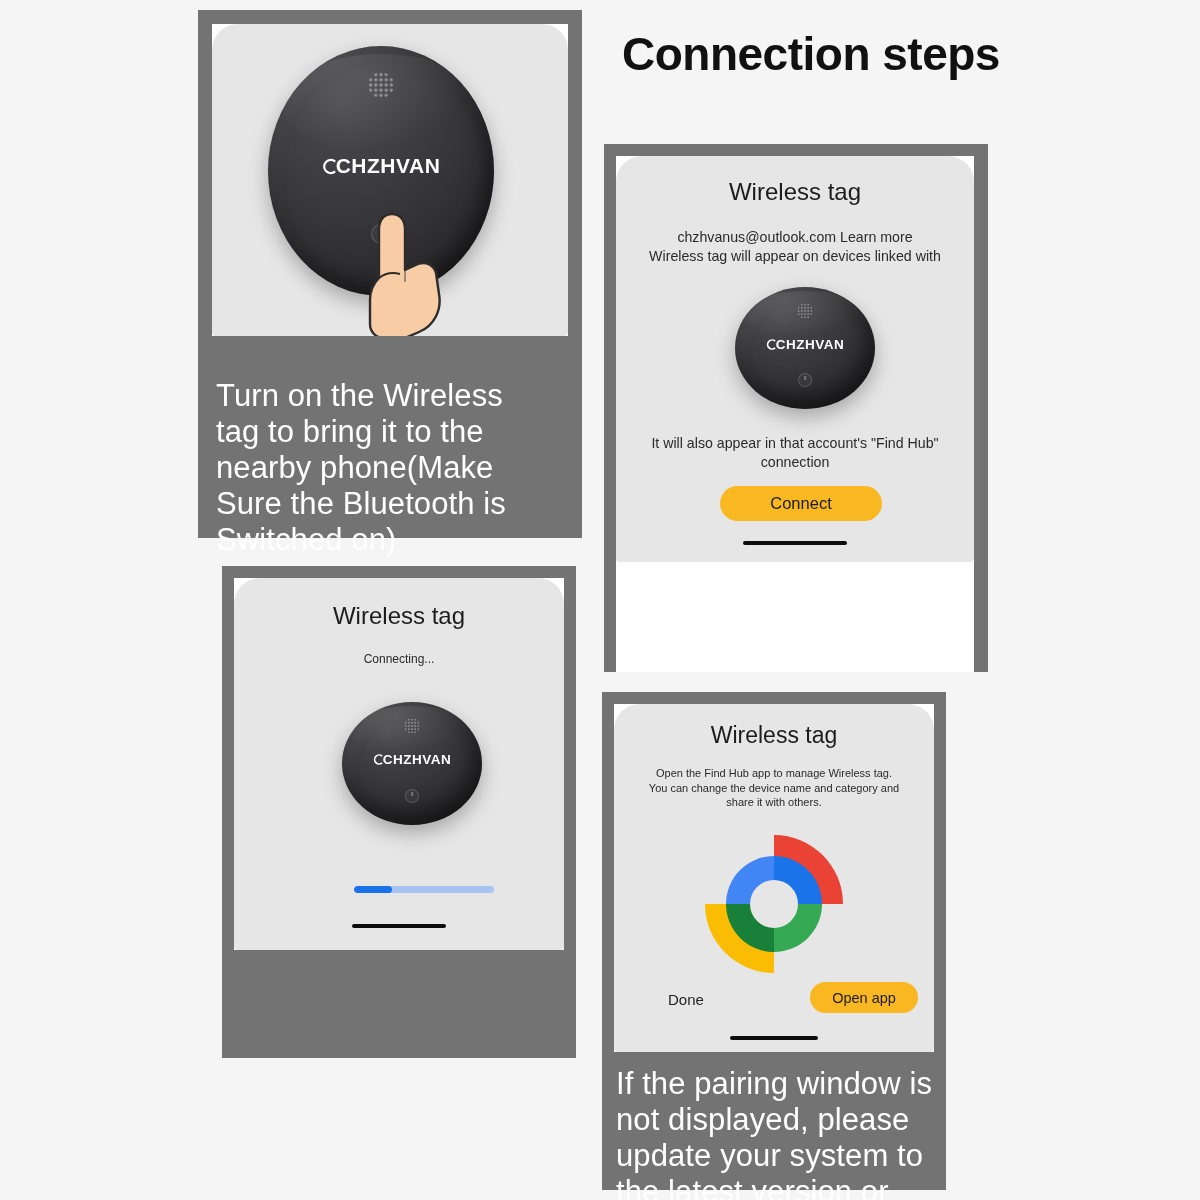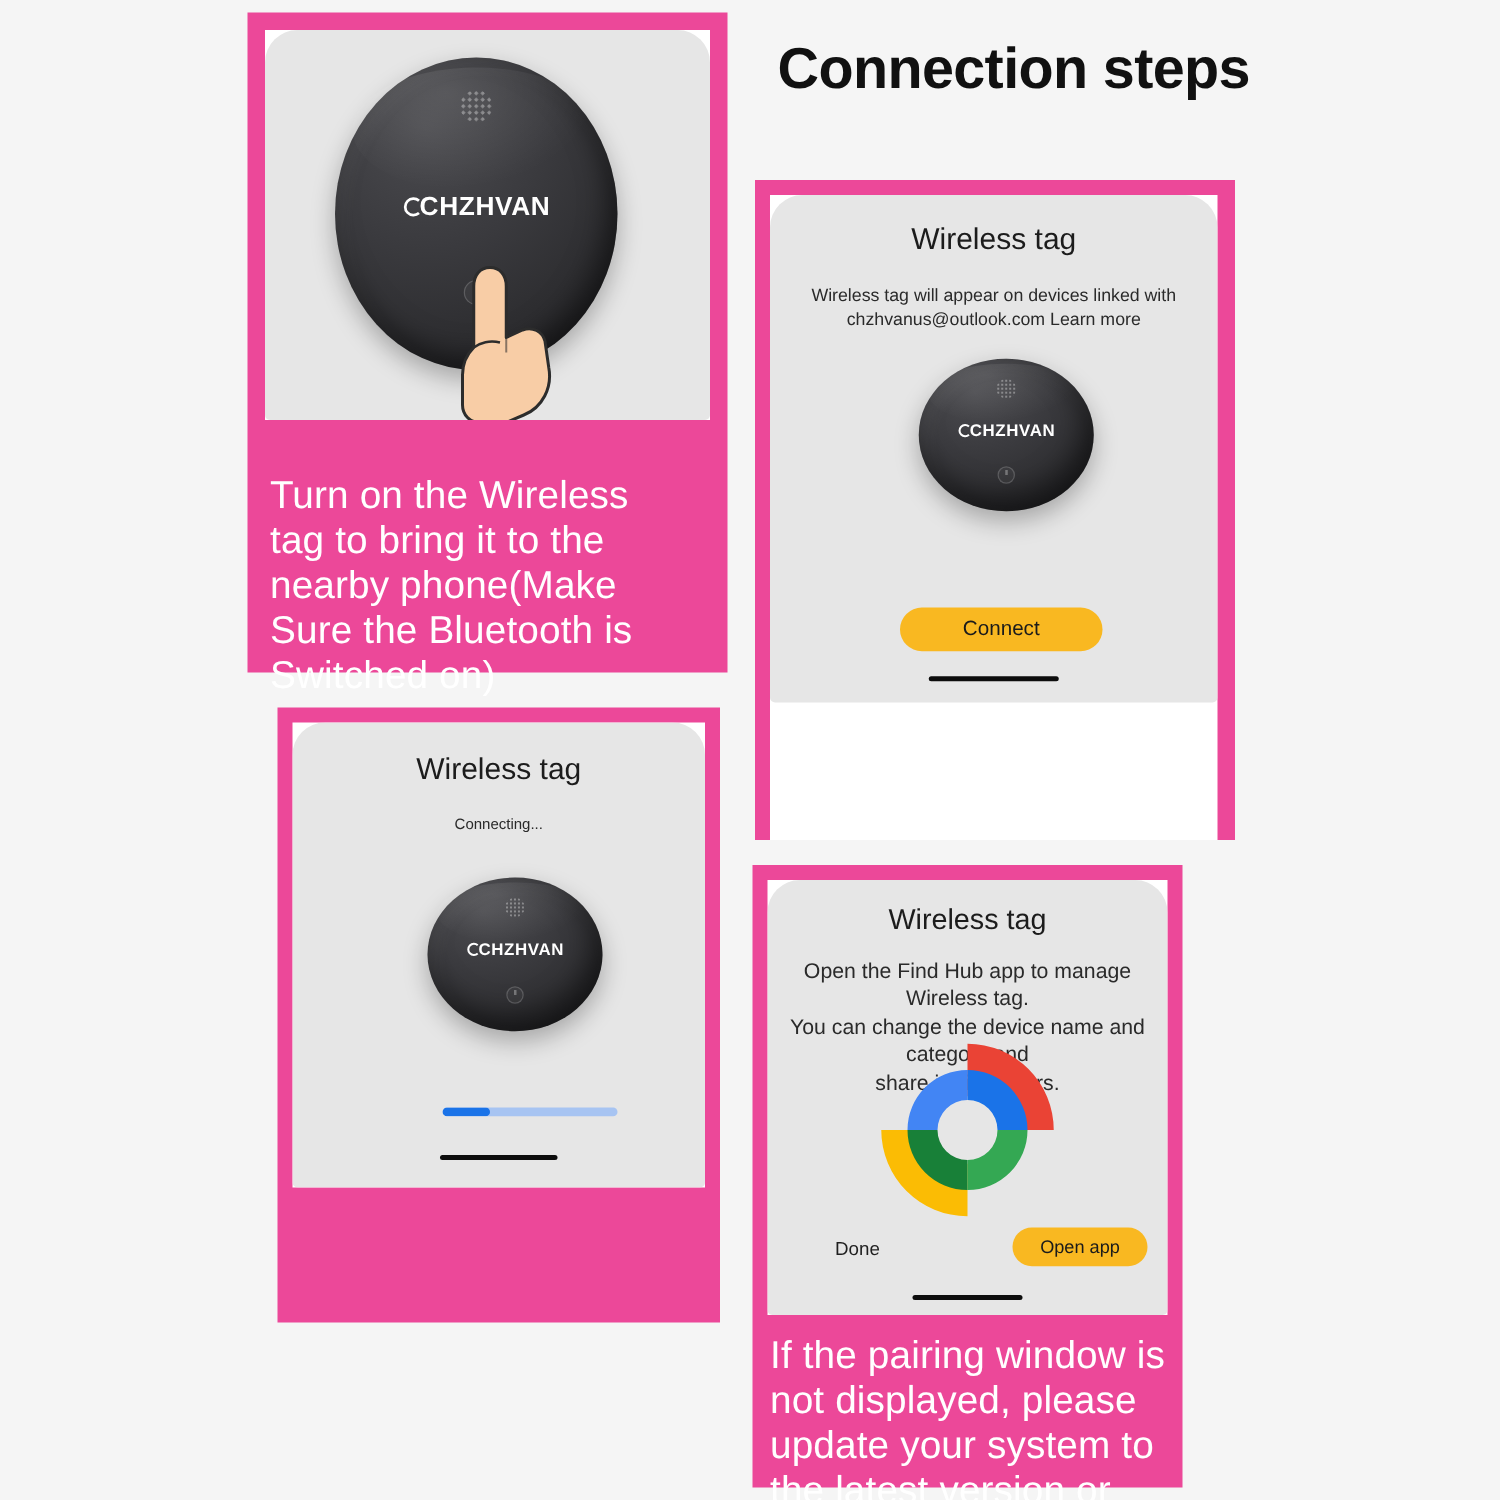--- a/index.html
+++ b/index.html
@@ -25,21 +25,21 @@
     font-weight: bold;
     color: #111111;
     letter-spacing: -0.5px;
     line-height: 1.05;
     white-space: nowrap;
   }
 
   
   .panel {
     position: absolute;
-    background: #ec4899;
+    background: #737373;
     box-sizing: border-box;
   }
 
   .phone-card {
     position: absolute;
     background: #ffffff;
     box-sizing: border-box;
     overflow: hidden;
   }
   .phone-inner {
@@ -222,34 +222,38 @@
 </div>
 
 <div class="panel" style="left:604px; top:144px; width:384px; height:528px;">
 
   <div class="phone-card" style="left:12px; top:12px; width:358px; height:516px; height:516px;">
     <div class="phone-inner" style="border-radius:26px 26px 4px 4px; height:406px;">
 
       <div class="dlg-title" style="top:22px; font-size:24px;">Wireless tag</div>
 
       <div class="dlg-body" style="left:12px; right:12px; top:72px; font-size:14.2px;">
+        <div>chzhvanus@outlook.com Learn more</div>
         <div>Wireless tag will appear on devices linked with</div>
-        <div>chzhvanus@outlook.com Learn more</div>
       </div>
 
       <div class="device" style="left:119px; top:131px; width:140px; height:122px;">
         <div class="grille" style="top:16px; width:16px; height:16px;"></div>
         <div class="brand" style="top:50px; font-size:13.5px;">
           <svg width="12" height="13" viewBox="0 0 17 19" style="vertical-align:-2px;margin-right:-2px;">
             <path d="M13.5 4.6 A6.6 6.6 0 1 0 13.5 14.4" fill="none" stroke="#ffffff" stroke-width="2.4"></path>
           </svg><span>CHZHVAN</span>
         </div>
         <div class="pwr-btn" style="top:86px; width:12px; height:12px;"></div>
       </div>
 
+      <div class="dlg-body" style="left:10px; right:10px; top:278px; font-size:14.2px;">
+        <div>It will also appear in that account's "Find Hub"</div>
+        <div>connection</div>
+      </div>
 
       <div class="pill-btn" style="left:104px; top:330px; width:162px; height:35px; font-size:16.5px;">Connect</div>
 
       <div class="home-bar" style="bottom:17px; width:104px;"></div>
 
     </div>
   </div>
 
   <div class="caption" style="left:16px; top:414px; width:340px;">The pairing window opens automatically.</div>
 </div>
@@ -284,21 +288,21 @@
 
 </div>
 
 <div class="panel" style="left:602px; top:692px; width:344px; height:498px;">
 
   <div class="phone-card" style="left:12px; top:12px; width:320px; height:348px;">
     <div class="phone-inner" style="border-radius:26px 26px 4px 4px;">
 
       <div class="dlg-title" style="top:18px; font-size:23px;">Wireless tag</div>
 
-      <div class="dlg-body" style="left:8px; right:8px; top:62px; font-size:17px;">
+      <div class="dlg-body" style="left:8px; right:8px; top:62px; font-size:11px;">
         <div>Open the Find Hub app to manage Wireless tag.</div>
         <div>You can change the device name and category and</div>
         <div>share it with others.</div>
       </div>
 
       <svg class="pinwheel" width="150" height="150" viewBox="0 0 100 100" style="left:85px; top:125px;">
 
         <path d="M50 4 A46 46 0 0 1 96 50 L68 50 A18 18 0 0 0 50 32 Z" fill="#ea4335"></path>
 
         <path d="M50 96 A46 46 0 0 1 4 50 L32 50 A18 18 0 0 0 50 68 Z" fill="#fbbc04"></path>

